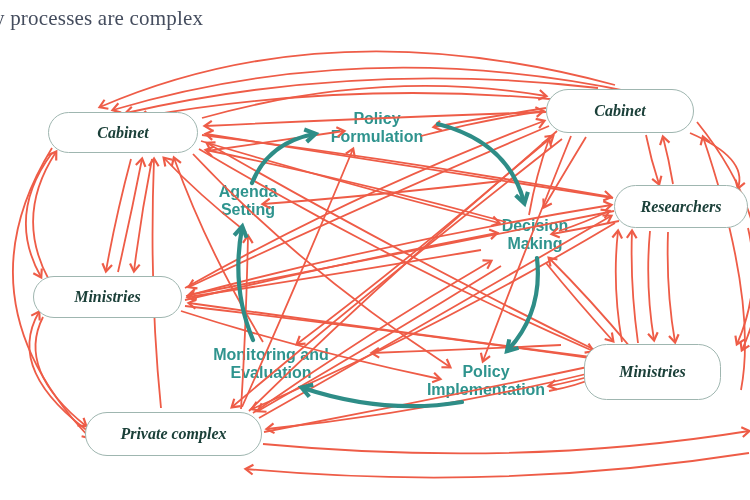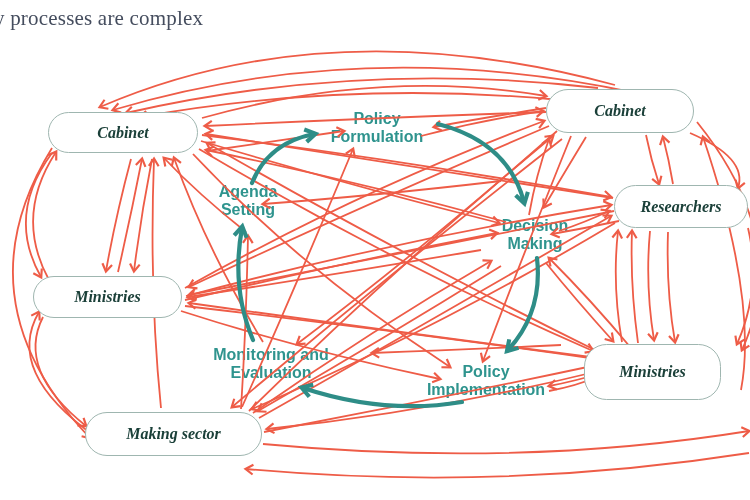--- a/index.html
+++ b/index.html
@@ -139,16 +139,16 @@
       <div class="actor" style="left: 614px; top: 185px; width: 134px; height: 43px; border-radius: 21.5px;">
         <span>Researchers</span>
       </div>
       <div class="actor" style="left: 33px; top: 276px; width: 149px; height: 42px; border-radius: 21px;">
         <span>Ministries</span>
       </div>
       <div class="actor" style="left: 584px; top: 344px; width: 137px; height: 56px; border-radius: 22.5px;">
         <span>Ministries</span>
       </div>
       <div class="actor" style="left: 85px; top: 412px; width: 177px; height: 44px; border-radius: 22px;">
-        <span>Making sector</span>
+        <span>Private complex</span>
       </div>
     </div>
 </div>
 
 </body></html>

